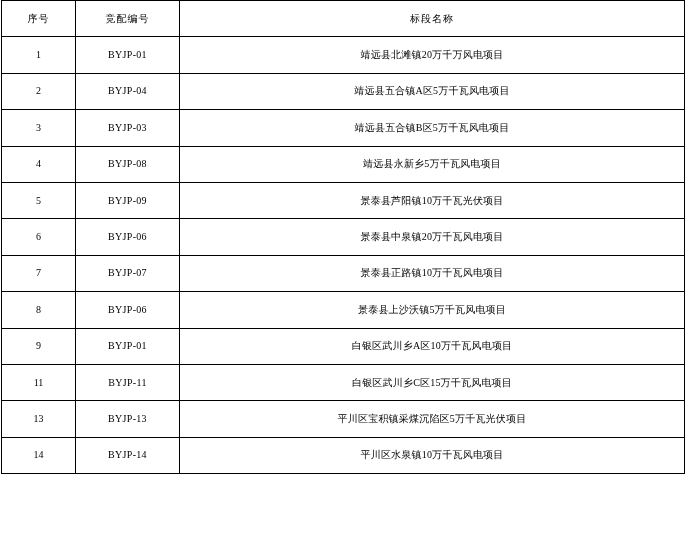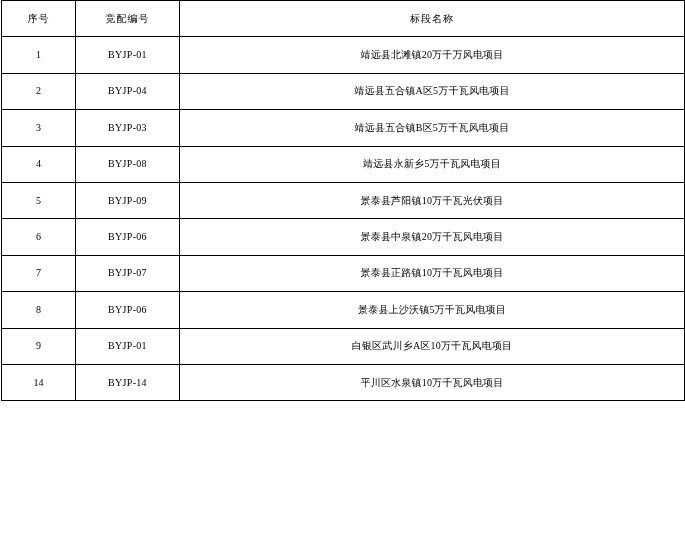--- a/index.html
+++ b/index.html
@@ -115,20 +115,30 @@
         <td class="cell-index">8</td>
         <td class="cell-code">BYJP-06</td>
         <td class="cell-name">景泰县上沙沃镇5万千瓦风电项目</td>
       </tr>
       <tr>
         <td class="cell-index">9</td>
         <td class="cell-code">BYJP-01</td>
         <td class="cell-name">白银区武川乡A区10万千瓦风电项目</td>
       </tr>
       <tr>
+        <td class="cell-index">11</td>
+        <td class="cell-code">BYJP-11</td>
+        <td class="cell-name">白银区武川乡C区15万千瓦风电项目</td>
+      </tr>
+      <tr>
+        <td class="cell-index">13</td>
+        <td class="cell-code">BYJP-13</td>
+        <td class="cell-name">平川区宝积镇采煤沉陷区5万千瓦光伏项目</td>
+      </tr>
+      <tr>
         <td class="cell-index">14</td>
         <td class="cell-code">BYJP-14</td>
         <td class="cell-name">平川区水泉镇10万千瓦风电项目</td>
       </tr>
 
     </tbody>
   </table>
 </div>
 
 </body></html>

